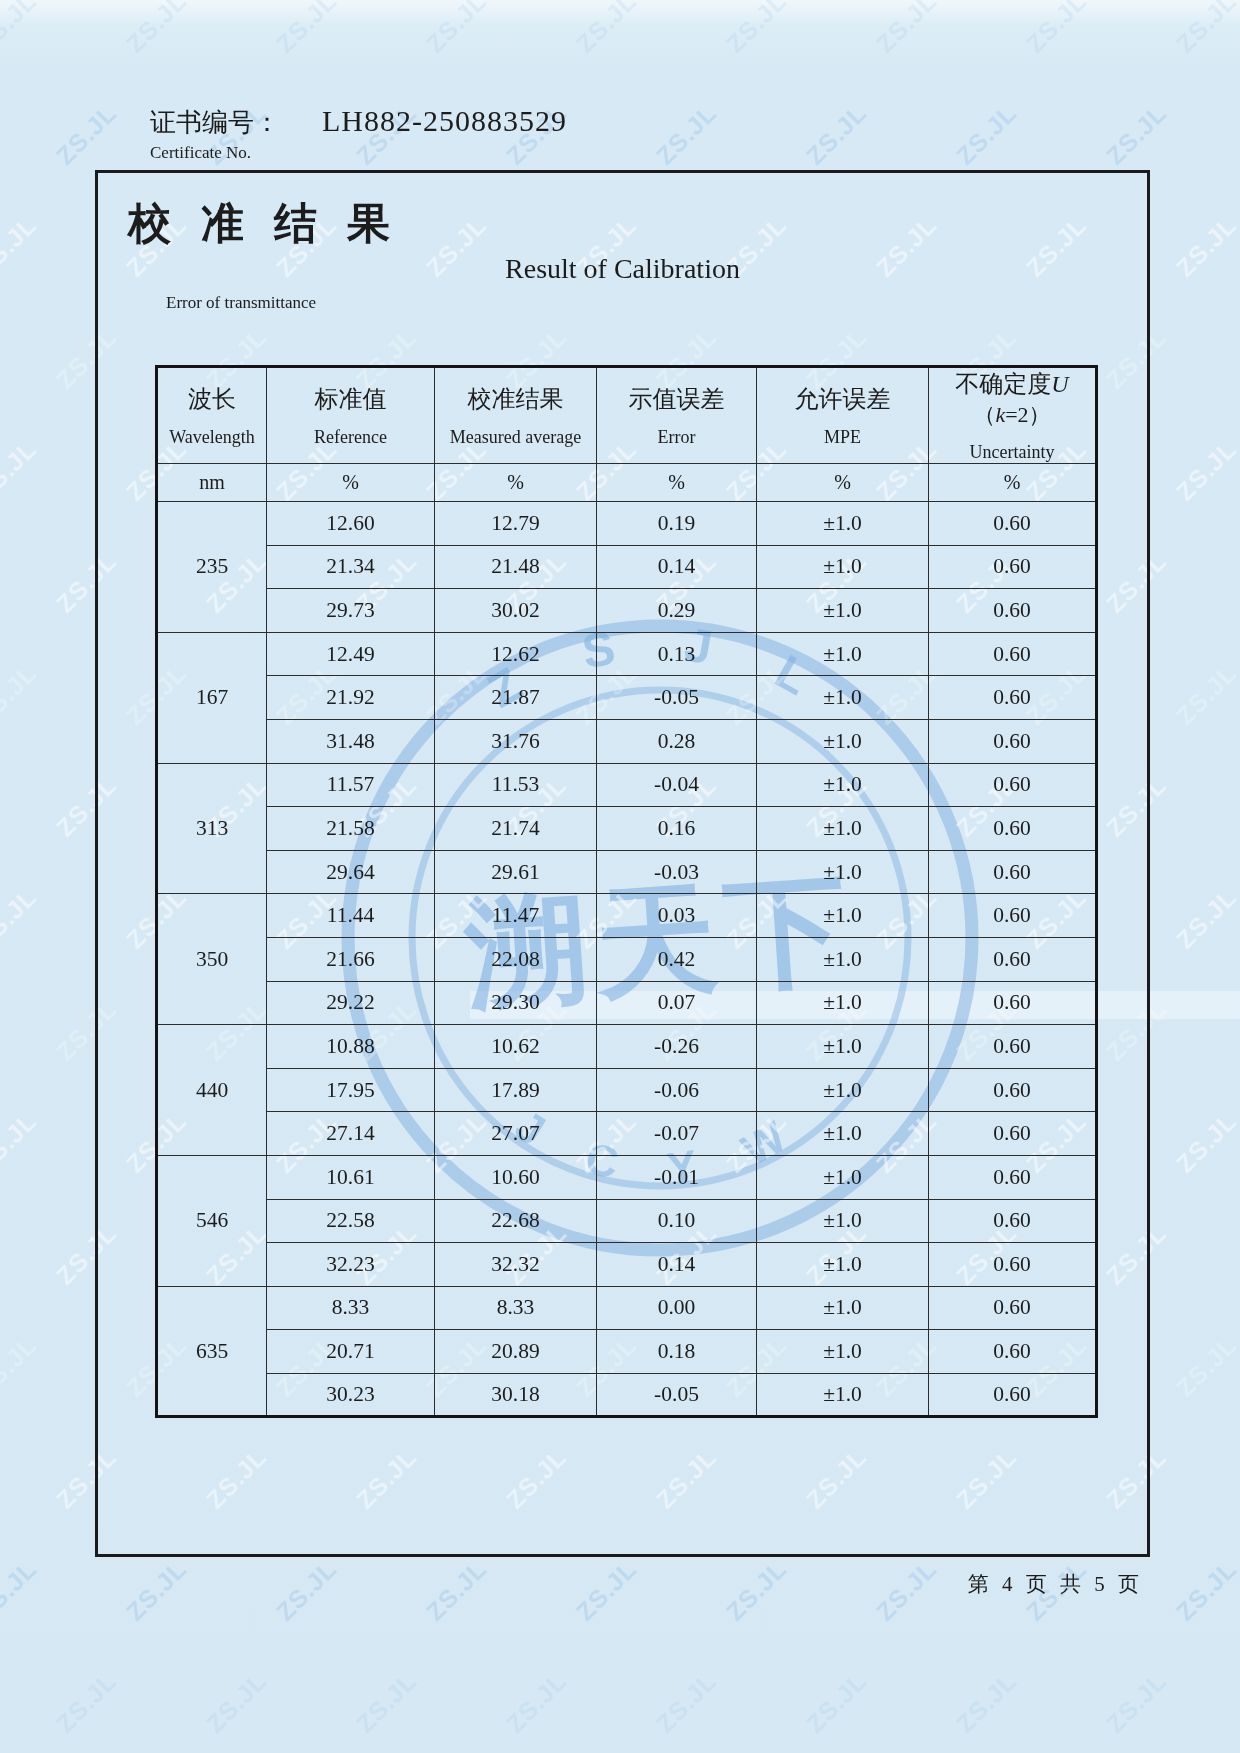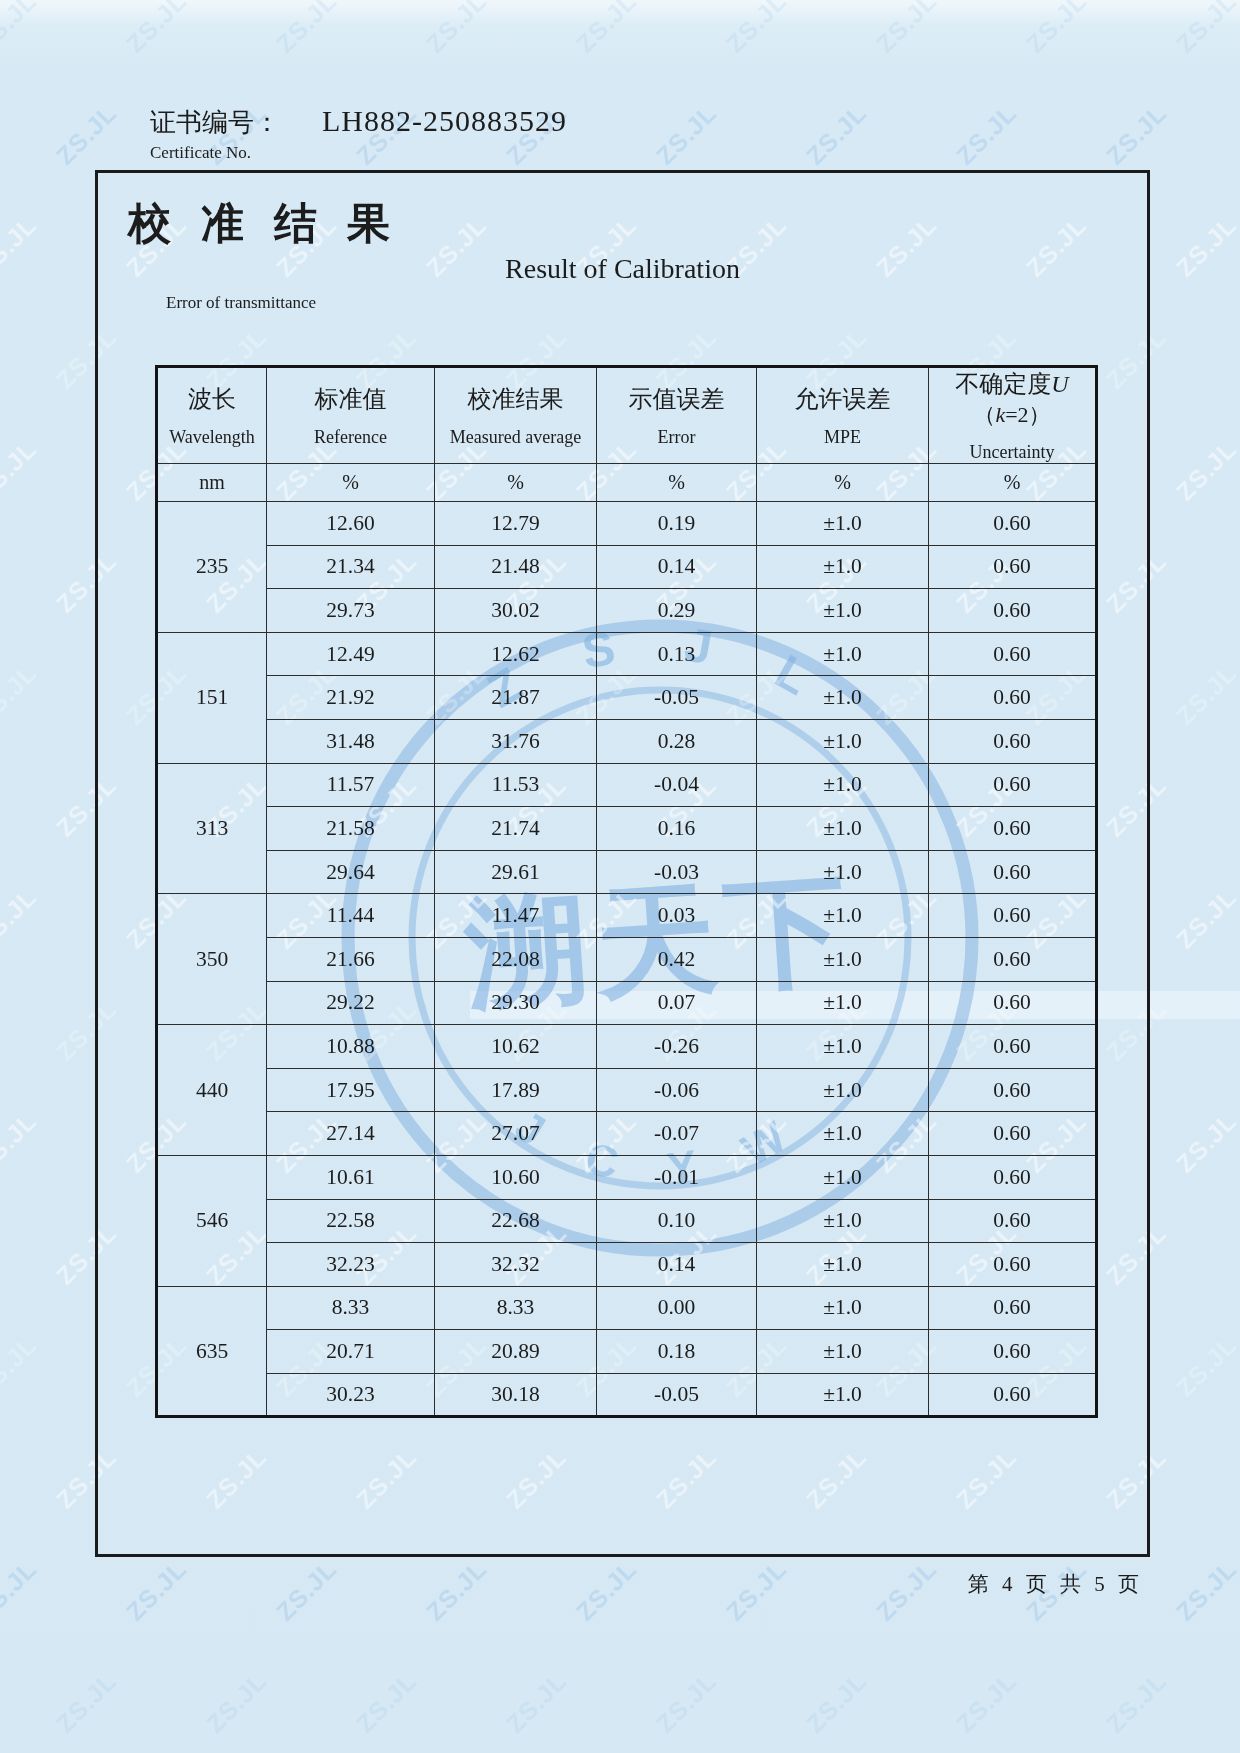--- a/index.html
+++ b/index.html
@@ -308,21 +308,21 @@
             </tr>
           <tr class="data-row">
               <td>29.73</td>
               <td>30.02</td>
               <td>0.29</td>
               <td>±1.0</td>
               <td>0.60</td>
             </tr>
 
           <tr class="data-row">
-              <td rowspan="3">151</td>
+              <td rowspan="3">167</td>
               <td>12.49</td>
               <td>12.62</td>
               <td>0.13</td>
               <td>±1.0</td>
               <td>0.60</td>
             </tr>
           <tr class="data-row">
               <td>21.92</td>
               <td>21.87</td>
               <td>-0.05</td>

